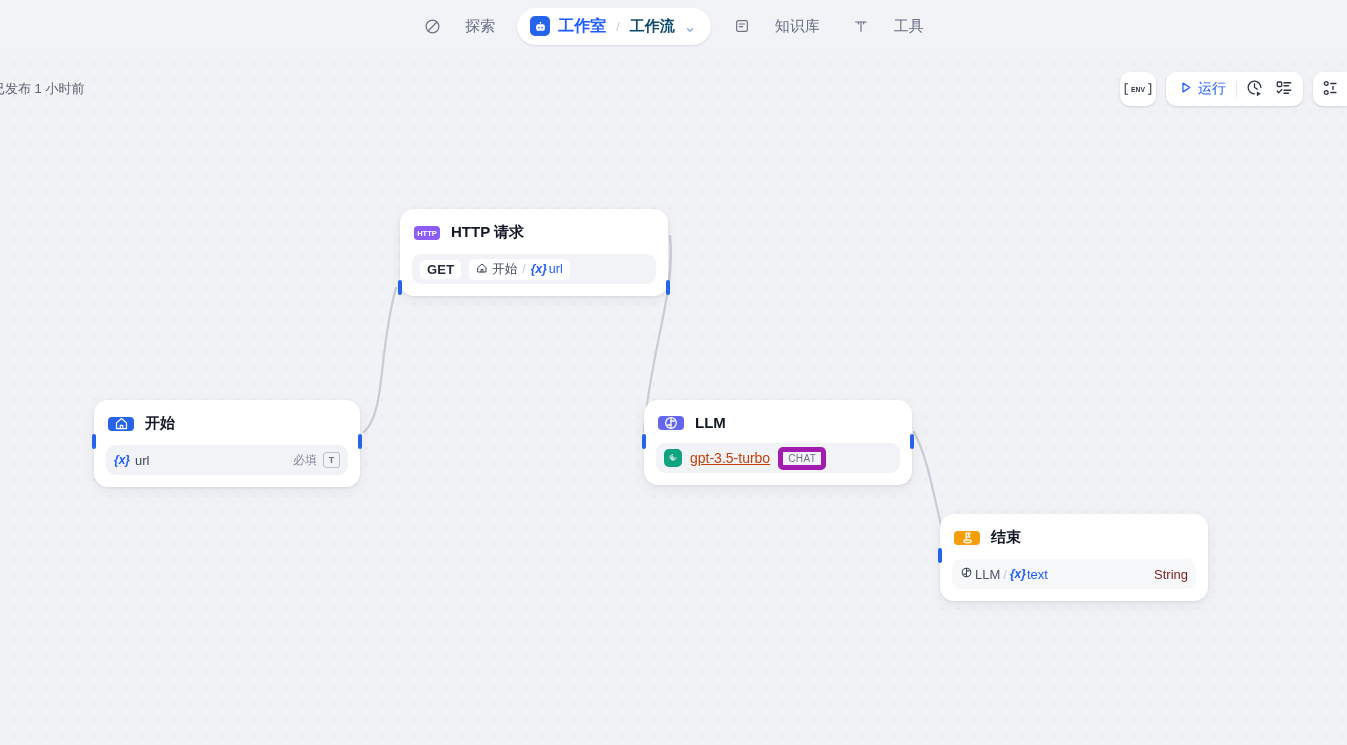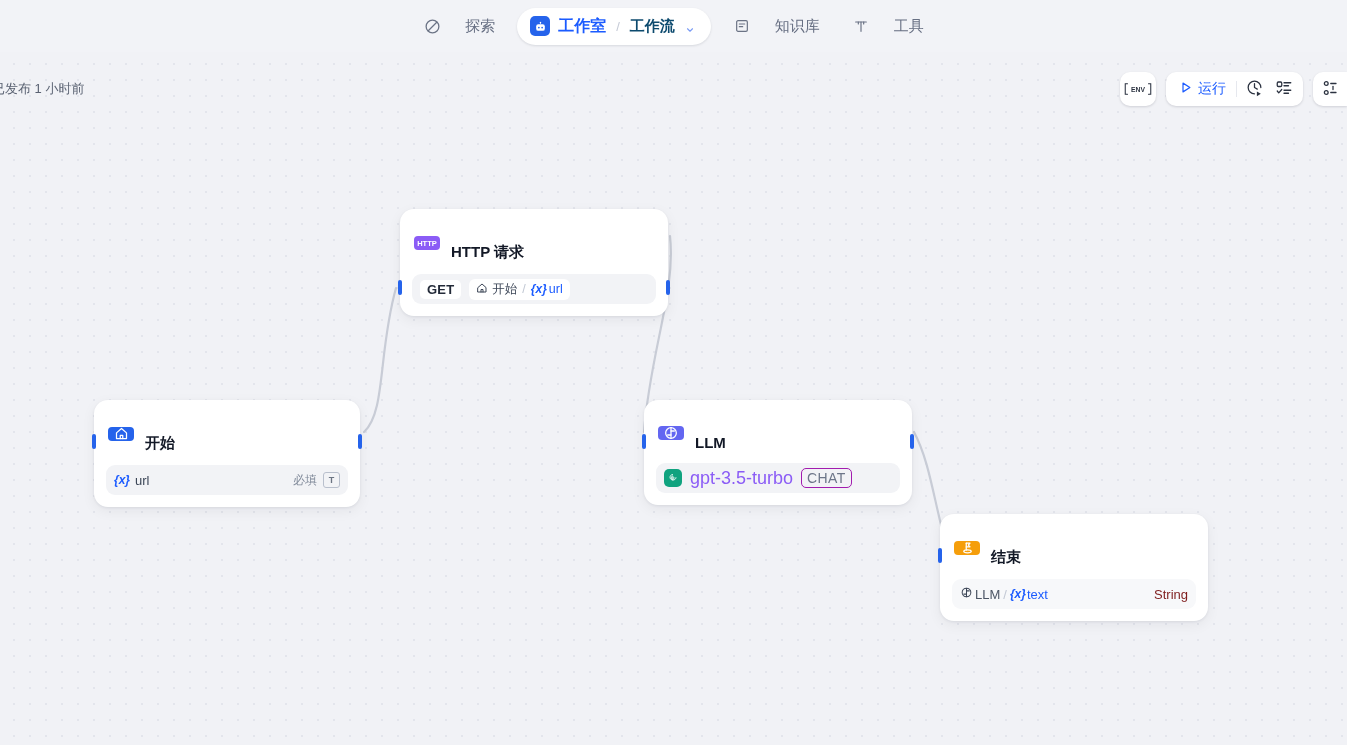--- a/index.html
+++ b/index.html
@@ -74,21 +74,21 @@
 
   
   .node {
     position: absolute; background: #ffffff; border-radius: 14px;
     box-shadow: 0 4px 14px rgba(16,24,40,.06), 0 1px 3px rgba(16,24,40,.07);
     padding: 12px 12px 12px 12px;
     box-sizing: border-box;
   }
   .node-head { display: flex; align-items: center; gap: 11px; padding: 2px 2px 0 2px; }
   .node-icon { width: 26px; height: 14px; border-radius: 4px; display: flex; align-items: center; justify-content: center; flex: none; }
-  .node-title { font-size: 15px; font-weight: 700; color: #121826; white-space: nowrap; margin-top: 20px; }
+  .node-title { font-size: 15px; font-weight: 700; color: #121826; white-space: nowrap; }
   .node-row {
     margin-top: 12px; background: #f2f3f6; border-radius: 9px;
     height: 30px; display: flex; align-items: center; padding: 0 8px; gap: 8px;
     font-size: 13px; color: #4c5565;
   }
   .node-row.muted { color: #98a0ae; }
   .chip {
     display: flex; align-items: center; gap: 4px;
     background: #ffffff; border-radius: 6px; padding: 2px 7px;
     font-size: 12.5px; color: #3c4657; white-space: nowrap;
@@ -100,22 +100,22 @@
     background: #ffffff; border-radius: 5px; padding: 2px 7px;
     font-size: 13px; font-weight: 700; color: #232a38; letter-spacing: .2px;
   }
   .row-right { margin-left: auto; display: flex; align-items: center; gap: 6px; font-size: 12px; color: #828b9b; }
   .type-badge {
     border: 1px solid #b9c0cd; border-radius: 3px; width: 15px; height: 14px;
     display: flex; align-items: center; justify-content: center;
     font-size: 9px; color: #6b7482; font-weight: 700;
   }
   .chat-badge {
-    border: 1px solid #a21caf; border-radius: 5px; padding: 1px 5px;
-    font-size: 14px; color: #6d7689; letter-spacing: .4px;
+    border: 5px solid #a21caf; border-radius: 5px; padding: 1px 5px;
+    font-size: 10px; color: #6d7689; letter-spacing: .4px;
   }
   .model-logo { width: 18px; height: 18px; border-radius: 5px; background: #10a37f; display: flex; align-items: center; justify-content: center; flex: none; }
   .port {
     position: absolute; width: 4px; height: 15px; border-radius: 2px; background: #2563eb;
   }
   .port.left { left: -2px; }
   .port.right { right: -2px; }
 </style>
 </head>
 <body>
@@ -253,21 +253,21 @@
         <span class="node-title">LLM</span>
       </div>
       <div class="node-row">
         <span class="model-logo">
           <svg width="12" height="12" viewBox="0 0 24 24" fill="none" stroke="#ffffff" stroke-width="1.7">
             <path d="M12 5 C8.5 5 6 7.5 6 10.5 C6 13.5 8.5 16 12 16 C15.5 16 18 13.5 18 10.5"></path>
             <path d="M12 8 C9.8 8 8.5 9.5 8.5 11.5 C8.5 14 10.5 16 12.5 16"></path>
             <circle cx="12" cy="12" r="2.2"></circle>
           </svg>
         </span>
-        <span style="font-size:18px;color:#8b5cf6;">gpt-3.5-turbo</span>
+        <span style="font-size:14px;color:#c2410c;text-decoration:underline;">gpt-3.5-turbo</span>
         <span class="chat-badge">CHAT</span>
       </div>
     </div>
 
     <div class="node" style="left:940px; top:462px; width:268px;">
       <div class="port left" style="top:34px;"></div>
       <div class="node-head">
         <span class="node-icon" style="background:#f59e0b;">
           <svg width="15" height="15" viewBox="0 0 24 24" fill="none" stroke="#ffffff" stroke-width="2" stroke-linecap="round" stroke-linejoin="round">
             <path d="M10 5 V16"></path>

